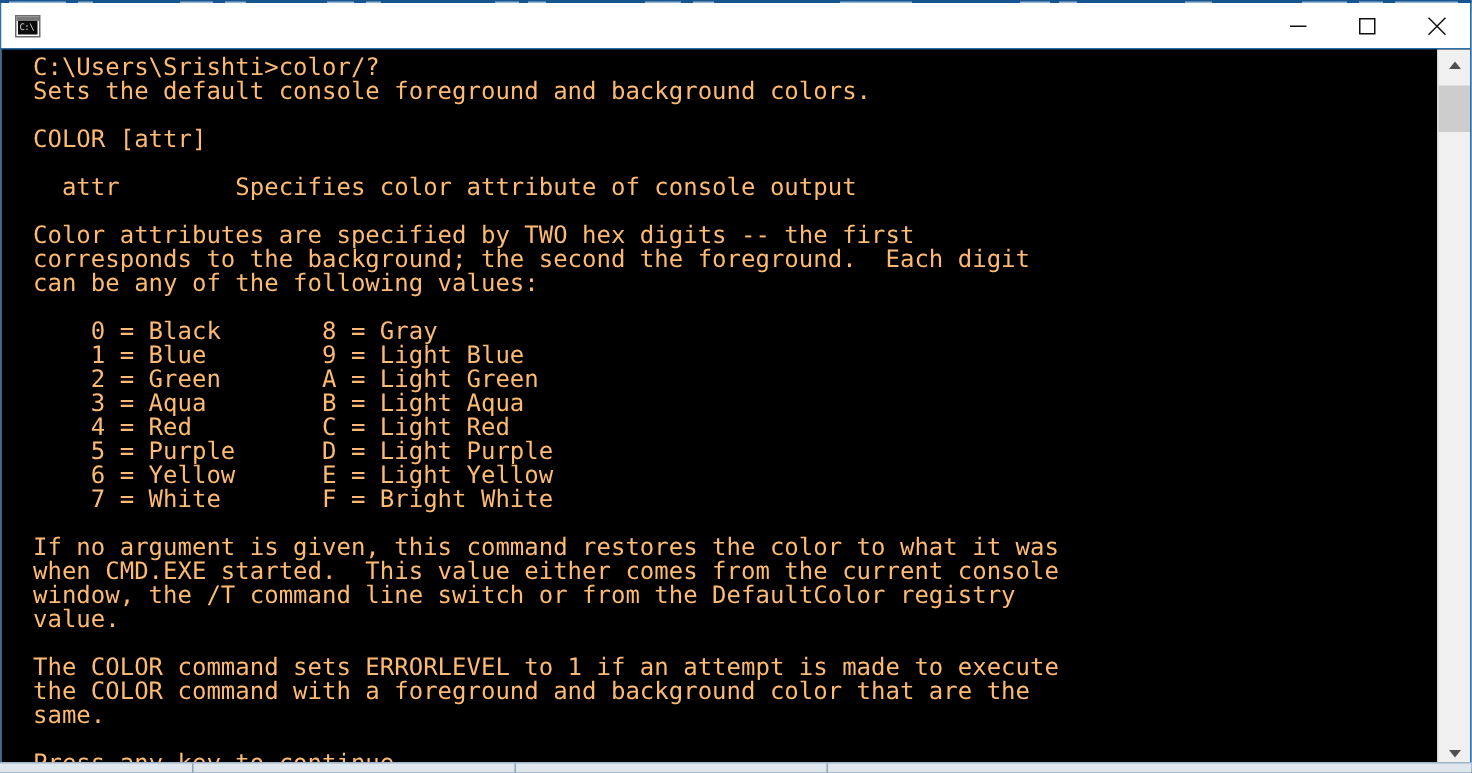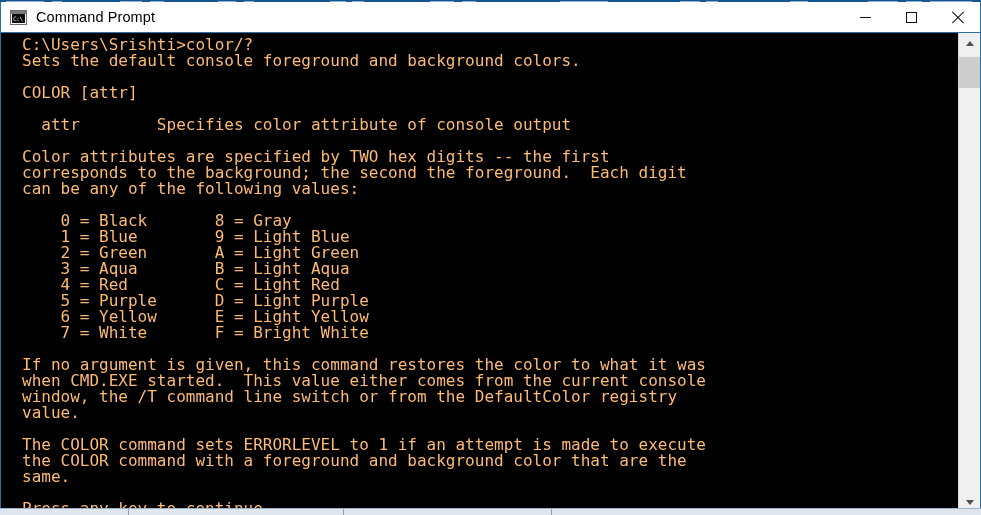--- a/index.html
+++ b/index.html
@@ -231,21 +231,20 @@
 
   <div id="cmd-window">
 
     <div id="title-bar">
 
       <div id="app-icon">
         <div class="bar"></div>
         <div class="scr">C:\</div>
       </div>
 
-      <div id="title-text">Command Prompt</div>
 
       <div id="win-controls">
         <button class="win-btn">
           <span class="glyph-min"></span>
         </button>
         <button class="win-btn">
           <span class="glyph-max"></span>
         </button>
         <button class="win-btn close">
           <span class="glyph-close"></span>

